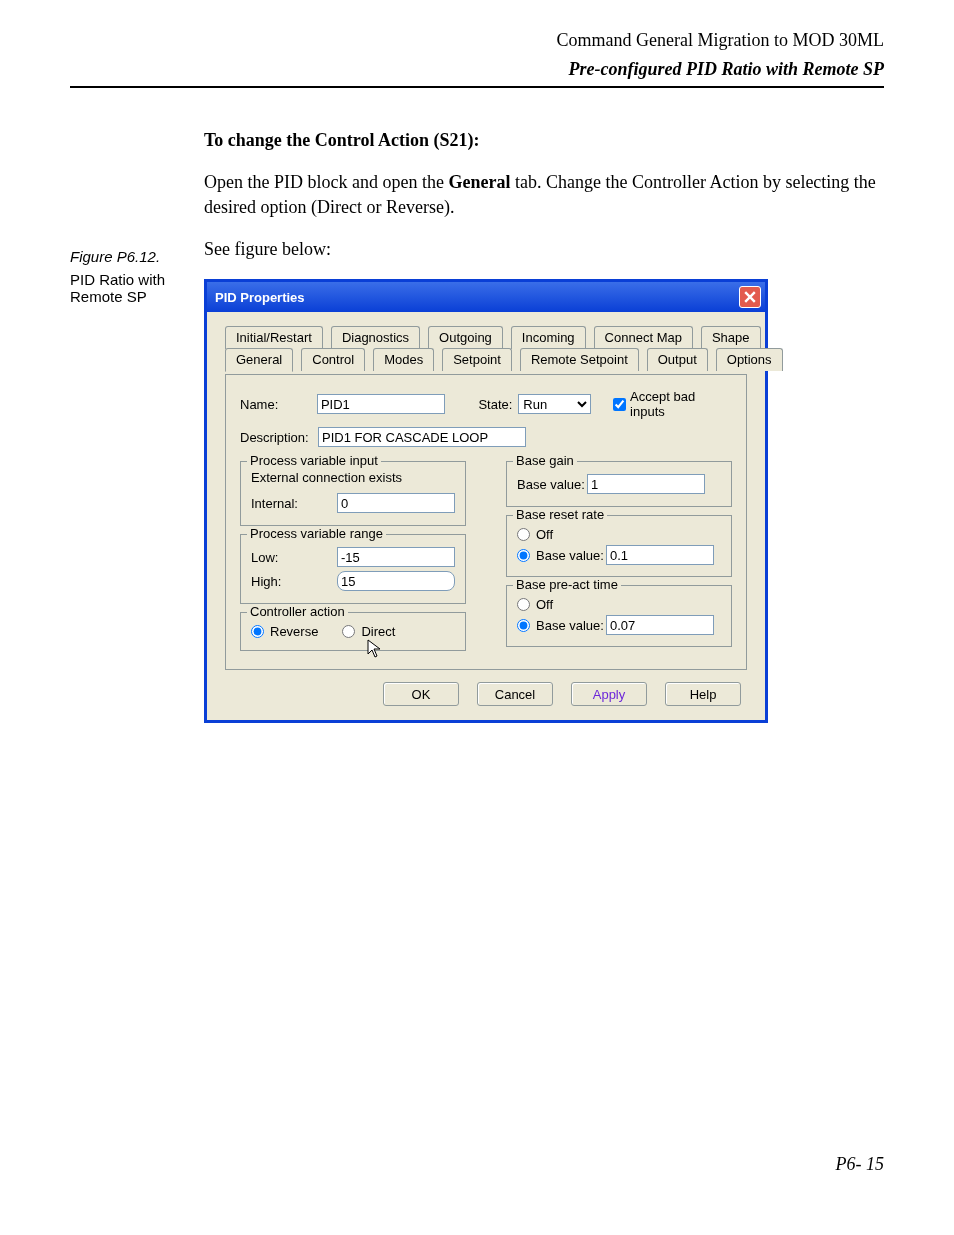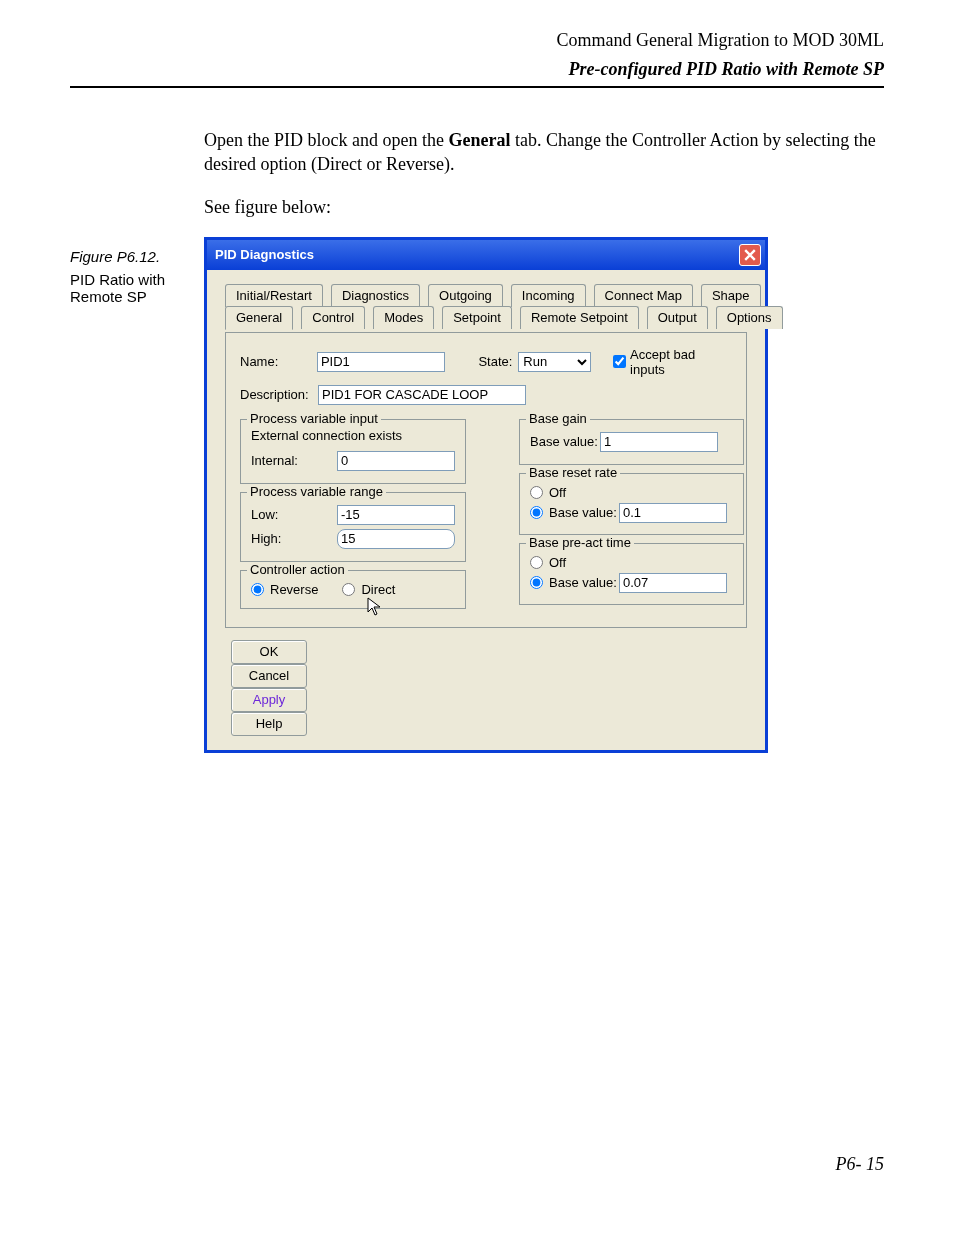--- a/index.html
+++ b/index.html
@@ -149,37 +149,37 @@
   .group-title {
     position: absolute;
     top: -9px;
     left: 6px;
     background: #ece9d8;
     padding: 0 3px;
     font-size: 13px;
   }
   .cols {
     display: flex;
-    gap: 53px;
+    gap: 40px;
     margin-top: 14px;
   }
   .col { flex: 1; }
 
   .field-row { display: flex; align-items: center; margin: 4px 0; }
   .field-row .flbl { width: 86px; }
   .field-row .flbl-sm { width: 70px; }
 
   .radio-row { display: flex; align-items: center; margin: 3px 0; }
   .radio-row input { margin: 0 6px 0 0; }
 
   .btnbar {
     display: flex;
     justify-content: flex-end;
+    gap: 18px;
     padding: 12px 6px 4px 6px;
-    flex-direction: column;
   }
   button.winbtn {
     width: 76px; height: 24px;
     border: 1px solid #919b9c;
     background: #ece9d8;
     font-family: Tahoma, Arial, sans-serif;
     font-size: 13px;
     border-radius: 3px;
     box-shadow: inset 1px 1px 0 #fff;
   }
@@ -207,28 +207,29 @@
   <div class="hdr-bold-right">Pre-configured PID Ratio with Remote SP</div>
   <hr class="rule">
 
   <div class="content">
     <div class="leftcol">
       <div class="fig-label">Figure P6.12.</div>
       <div>PID Ratio with Remote SP</div>
     </div>
 
     <div class="rightcol">
+      <p class="body-text bold">To change the Control Action (S21):</p>
       <p class="body-text">
         <span>Open the PID block and open the </span><span class="bold">General</span><span> tab. Change the Controller Action by selecting the desired option (Direct or Reverse).</span>
       </p>
       <p class="body-text">See figure below:</p>
 
       <div class="dialog">
         <div class="titlebar">
-          <span>PID Diagnostics</span>
+          <span>PID Properties</span>
           <span class="close-btn">
             <svg viewBox="0 0 10 10">
                 <path d="M1 1 L9 9 M9 1 L1 9" stroke="#fff" stroke-width="2"></path>
               </svg>
           </span>
         </div>
 
         <div class="dialog-body">
           <div class="tabstrip">
             <div class="tabrow top">

